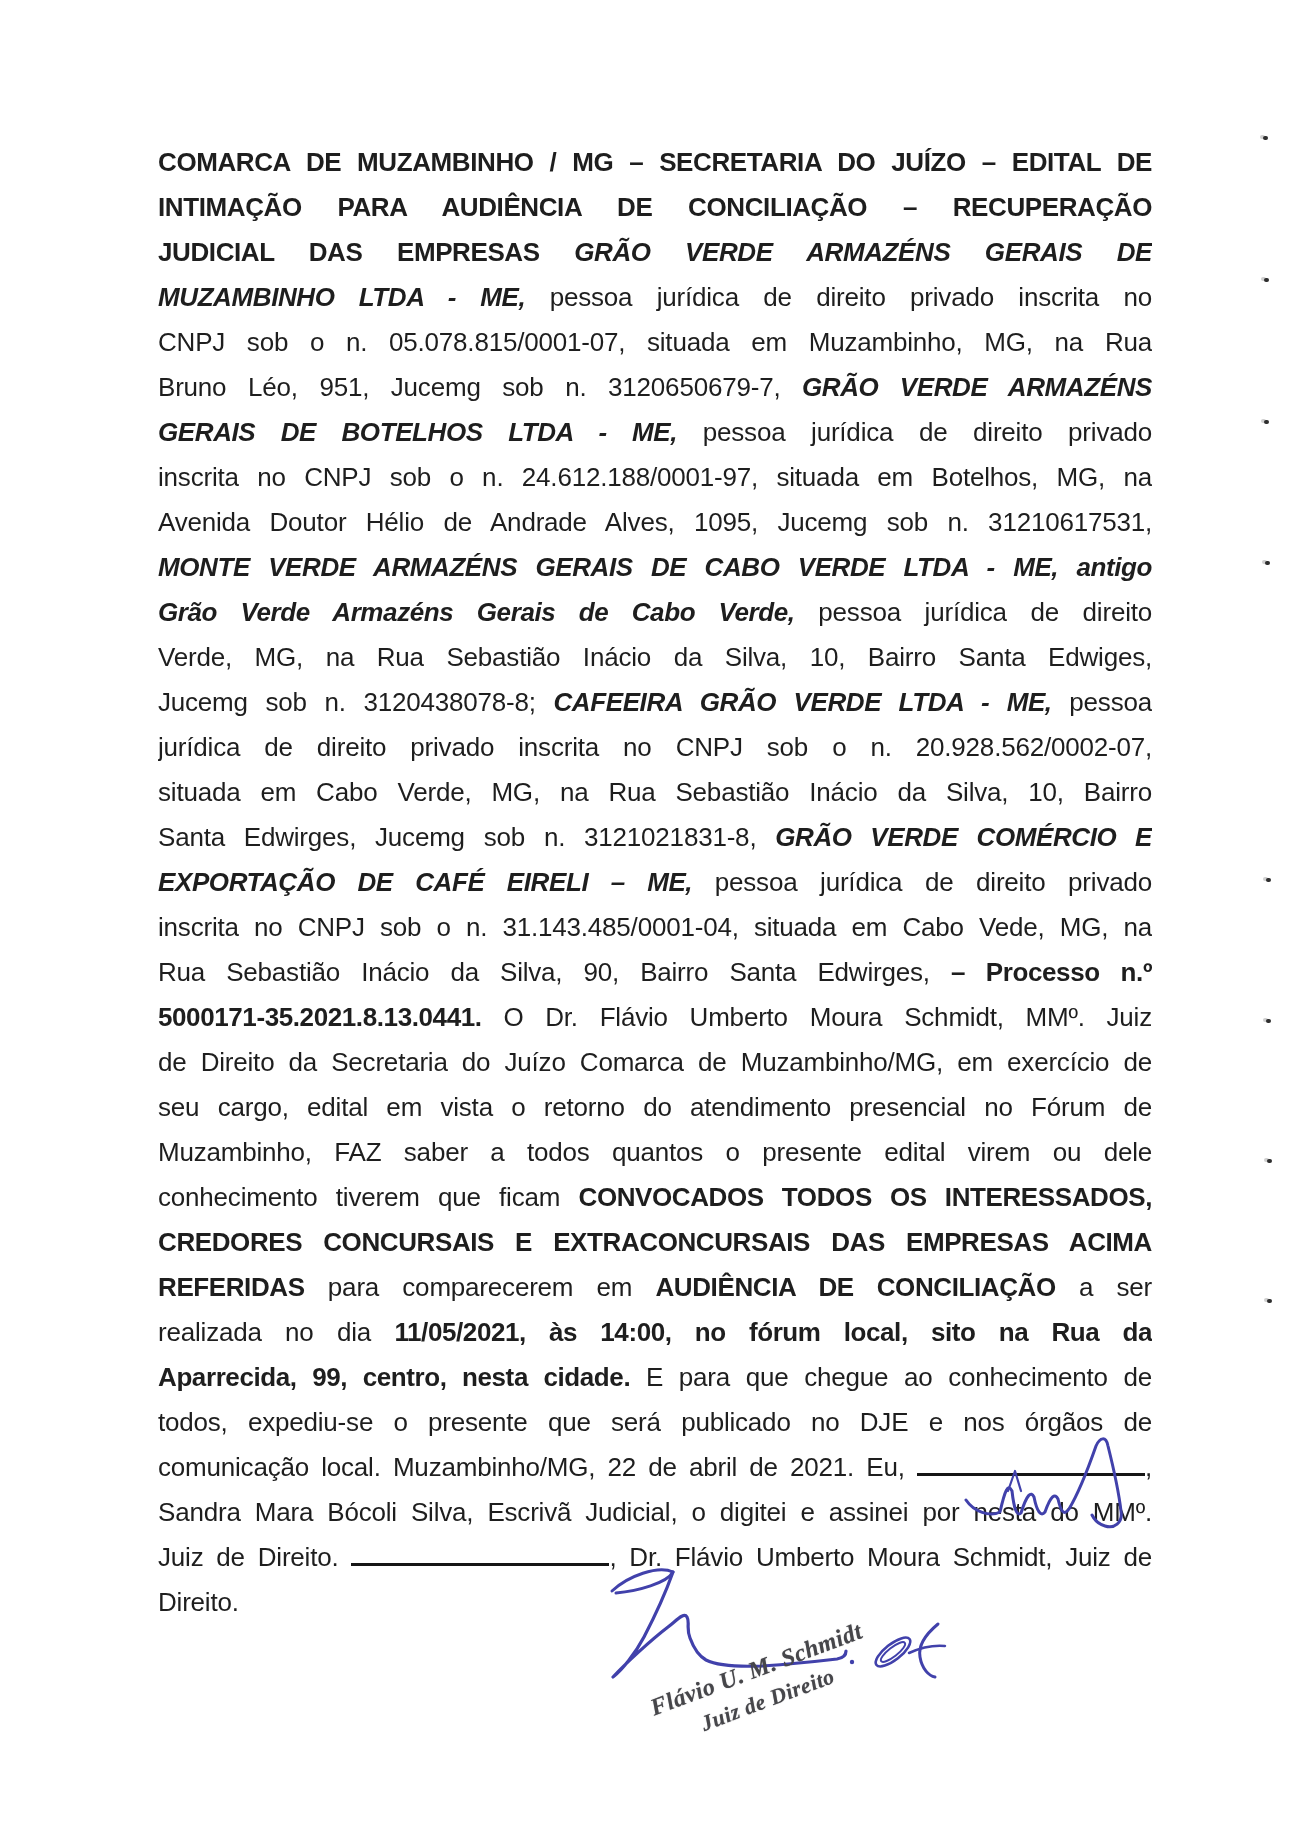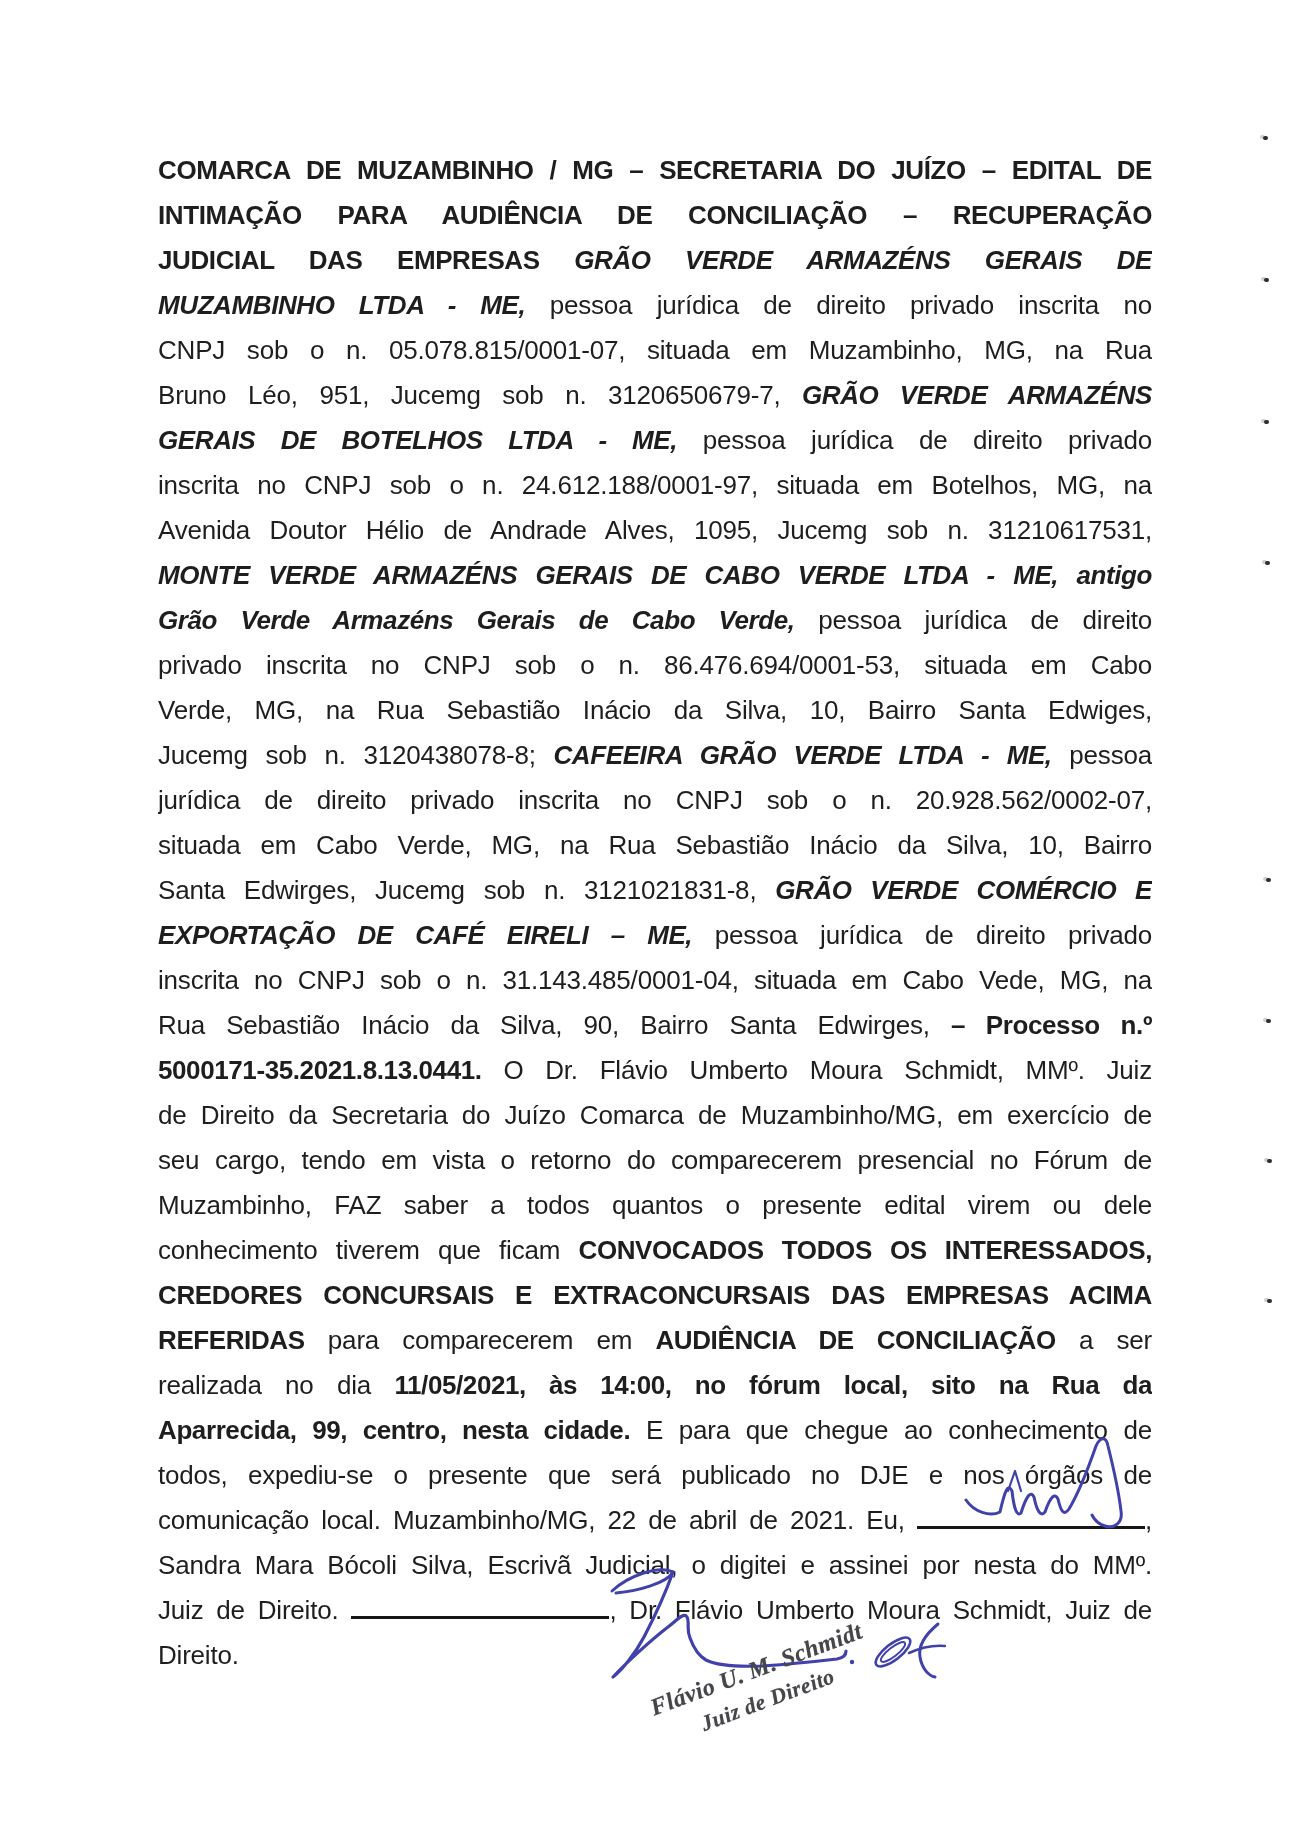--- a/index.html
+++ b/index.html
@@ -5,21 +5,21 @@
   html,body{margin:0;padding:0;}
   .page{
     position:relative;
     width:1300px;height:1839px;
     background:#ffffff;
     overflow:hidden;
     font-family:"Liberation Sans","DejaVu Sans",sans-serif;
   }
   .text-block{
     position:absolute;
-    left:158px;top:148px;width:994px;
+    left:158px;top:140px;width:994px;
     font-size:26px;
     line-height:45px;
     color:#1e1e1e;
     letter-spacing:-0.2px;
     word-spacing:1px;
   }
   .line{
     height:45px;
     overflow:hidden;
     text-align:justify;
@@ -68,32 +68,31 @@
       <div class="line"><span class="s-b">INTIMAÇÃO PARA AUDIÊNCIA DE CONCILIAÇÃO – RECUPERAÇÃO</span></div>
       <div class="line"><span class="s-b">JUDICIAL DAS EMPRESAS </span><span class="s-bi">GRÃO VERDE ARMAZÉNS GERAIS DE</span></div>
       <div class="line"><span class="s-bi">MUZAMBINHO LTDA - ME,</span><span class="s-n"> pessoa jurídica de direito privado inscrita no</span></div>
       <div class="line"><span class="s-n">CNPJ sob o n. 05.078.815/0001-07, situada em Muzambinho, MG, na Rua</span></div>
       <div class="line"><span class="s-n">Bruno Léo, 951, Jucemg sob n. 3120650679-7, </span><span class="s-bi">GRÃO VERDE ARMAZÉNS</span></div>
       <div class="line"><span class="s-bi">GERAIS DE BOTELHOS LTDA - ME,</span><span class="s-n"> pessoa jurídica de direito privado</span></div>
       <div class="line"><span class="s-n">inscrita no CNPJ sob o n. 24.612.188/0001-97, situada em Botelhos, MG, na</span></div>
       <div class="line"><span class="s-n">Avenida Doutor Hélio de Andrade Alves, 1095, Jucemg sob n. 31210617531,</span></div>
       <div class="line"><span class="s-bi">MONTE VERDE ARMAZÉNS GERAIS DE CABO VERDE LTDA - ME, antigo</span></div>
       <div class="line"><span class="s-bi">Grão Verde Armazéns Gerais de Cabo Verde,</span><span class="s-n"> pessoa jurídica de direito</span></div>
-      <div class="line"><span class="s-n">privado inscrita no CNPJ sob o n. 86.476.694/0001-53, situada em Cabo</span></div>
       <div class="line"><span class="s-n">Verde, MG, na Rua Sebastião Inácio da Silva, 10, Bairro Santa Edwiges,</span></div>
       <div class="line"><span class="s-n">Jucemg sob n. 3120438078-8; </span><span class="s-bi">CAFEEIRA GRÃO VERDE LTDA - ME,</span><span class="s-n"> pessoa</span></div>
       <div class="line"><span class="s-n">jurídica de direito privado inscrita no CNPJ sob o n. 20.928.562/0002-07,</span></div>
       <div class="line"><span class="s-n">situada em Cabo Verde, MG, na Rua Sebastião Inácio da Silva, 10, Bairro</span></div>
       <div class="line"><span class="s-n">Santa Edwirges, Jucemg sob n. 3121021831-8, </span><span class="s-bi">GRÃO VERDE COMÉRCIO E</span></div>
       <div class="line"><span class="s-bi">EXPORTAÇÃO DE CAFÉ EIRELI – ME,</span><span class="s-n"> pessoa jurídica de direito privado</span></div>
       <div class="line"><span class="s-n">inscrita no CNPJ sob o n. 31.143.485/0001-04, situada em Cabo Vede, MG, na</span></div>
       <div class="line"><span class="s-n">Rua Sebastião Inácio da Silva, 90, Bairro Santa Edwirges, </span><span class="s-b">– Processo n.º</span></div>
       <div class="line"><span class="s-b">5000171-35.2021.8.13.0441.</span><span class="s-n"> O Dr. Flávio Umberto Moura Schmidt, MMº. Juiz</span></div>
       <div class="line"><span class="s-n">de Direito da Secretaria do Juízo Comarca de Muzambinho/MG, em exercício de</span></div>
-      <div class="line"><span class="s-n">seu cargo, tendo em vista o retorno do comparecerem presencial no Fórum de</span></div>
+      <div class="line"><span class="s-n">seu cargo, edital em vista o retorno do atendimento presencial no Fórum de</span></div>
       <div class="line"><span class="s-n">Muzambinho, FAZ saber a todos quantos o presente edital virem ou dele</span></div>
       <div class="line"><span class="s-n">conhecimento tiverem que ficam </span><span class="s-b">CONVOCADOS TODOS OS INTERESSADOS,</span></div>
       <div class="line"><span class="s-b">CREDORES CONCURSAIS E EXTRACONCURSAIS DAS EMPRESAS ACIMA</span></div>
       <div class="line"><span class="s-b">REFERIDAS</span><span class="s-n"> para comparecerem em </span><span class="s-b">AUDIÊNCIA DE CONCILIAÇÃO</span><span class="s-n"> a ser</span></div>
       <div class="line"><span class="s-n">realizada no dia </span><span class="s-b">11/05/2021, às 14:00, no fórum local, sito na Rua da</span></div>
       <div class="line"><span class="s-b">Aparrecida, 99, centro, nesta cidade.</span><span class="s-n"> E para que chegue ao conhecimento de</span></div>
       <div class="line"><span class="s-n">todos, expediu-se o presente que será publicado no DJE e nos órgãos de</span></div>
       <div class="line"><span class="s-n">comunicação local. Muzambinho/MG, 22 de abril de 2021. Eu, </span><span class="blank" style="width: 228px;"></span><span class="s-n">,</span></div>
       <div class="line"><span class="s-n">Sandra Mara Bócoli Silva, Escrivã Judicial, o digitei e assinei por nesta do MMº.</span></div>
       <div class="line"><span class="s-n">Juiz de Direito. </span><span class="blank" style="width: 258px;"></span><span class="s-n">, Dr. Flávio Umberto Moura Schmidt, Juiz de</span></div>

